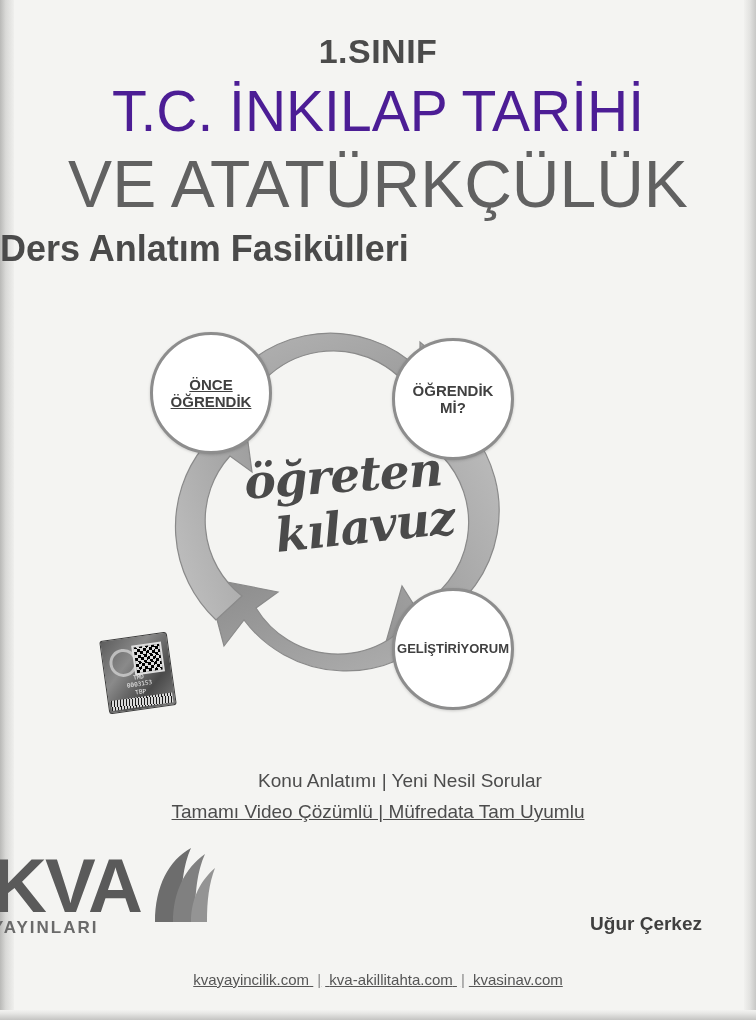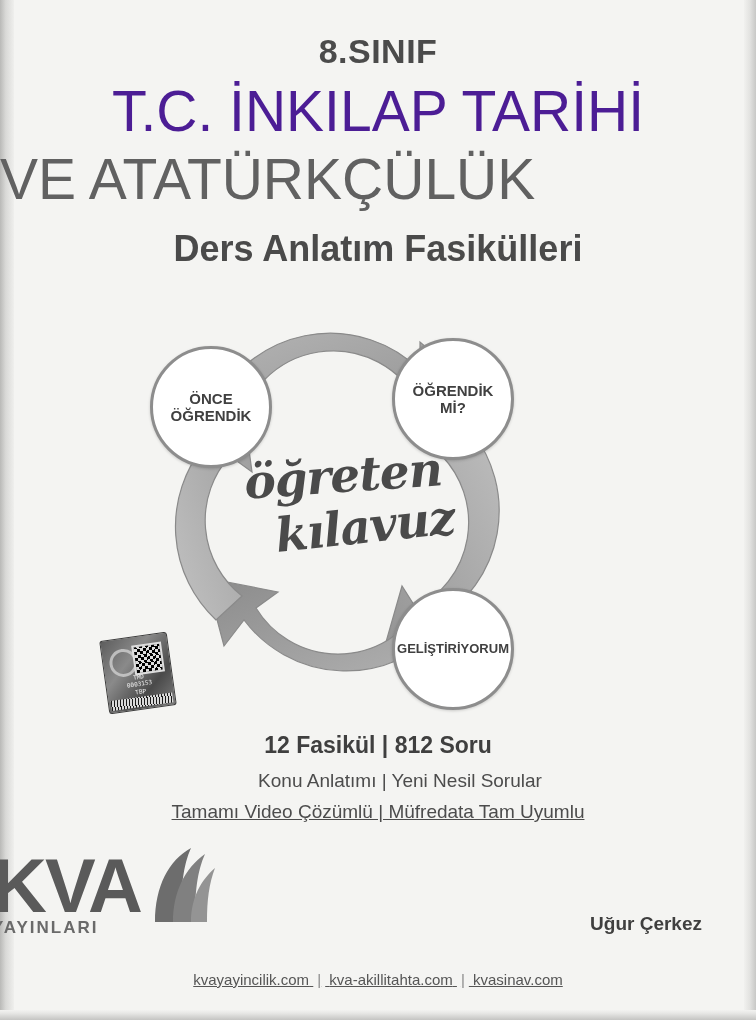--- a/index.html
+++ b/index.html
@@ -65,31 +65,31 @@
     font-size: 57px;
     font-weight: normal;
     letter-spacing: 0px;
     color: #4c1d95;
     line-height: 1.05;
   }
   .title2 {
     position: absolute;
     top: 150px;
     left: 0; right: 0;
-    text-align: left;
-    font-size: 57px;
+    text-align: center;
+    font-size: 66px;
     font-weight: normal;
     color: #616161;
     line-height: 1.05;
   }
   .subtitle {
     position: absolute;
     top: 228px;
     left: 0; right: 0;
-    text-align: center;
+    text-align: left;
     font-size: 36px;
     font-weight: bold;
     color: #4a4a4a;
   }
 
   
   .diagram {
     position: absolute;
     left: 120px;
     top: 320px;
@@ -107,21 +107,21 @@
     border: 3px solid #8d8d8d;
     display: flex;
     align-items: center;
     justify-content: center;
     text-align: center;
     color: #404040;
     font-weight: bold;
     box-shadow: 0 1px 3px rgba(0,0,0,0.18);
     line-height: 1.15;
   }
-  .node.n1 { left: 30px;  top: 26px;  width: 116px; height: 116px; font-size: 15px; }
+  .node.n1 { left: 30px;  top: 12px;  width: 116px; height: 116px; font-size: 15px; text-decoration: underline; }
   .node.n2 { left: 272px; top: 18px;  width: 116px; height: 116px; font-size: 15px; }
   .node.n3 { left: 272px; top: 268px; width: 116px; height: 116px; font-size: 13px; }
   .node.n4 { left: 30px;  top: 268px; width: 116px; height: 116px; font-size: 15px; }
 
   .brand-center {
     position: absolute;
     left: 88px;
     top: 128px;
     width: 270px;
     height: 130px;
@@ -276,21 +276,21 @@
 </style>
 </head>
 <body>
 
 <div class="page">
   <div class="paper"></div>
   <div class="edge-left"></div>
   <div class="edge-right"></div>
   <div class="edge-bottom"></div>
 
-  <div class="grade">8.SINIF</div>
+  <div class="grade">1.SINIF</div>
   <div class="title1">T.C. İNKILAP TARİHİ</div>
   <div class="title2">VE ATATÜRKÇÜLÜK</div>
   <div class="subtitle">Ders Anlatım Fasikülleri</div>
 
   <div class="diagram">
     <svg class="ring-svg" width="440" height="400" viewBox="0 0 440 400">
       <defs>
         <linearGradient id="gA" x1="0" y1="0" x2="1" y2="1">
           <stop offset="0%" stop-color="#b4b4b4"></stop>
           <stop offset="100%" stop-color="#8f8f8f"></stop>
@@ -346,21 +346,20 @@
     <div class="ring"></div>
     <div class="qr"></div>
     <div class="code">
       <div>TMD</div>
       <div>0003153</div>
       <div>TBP</div>
     </div>
     <div class="bars"></div>
   </div>
 
-  <div class="feat1">12 Fasikül  |  812 Soru</div>
   <div class="feat2">Konu Anlatımı  |  Yeni Nesil Sorular</div>
   <div class="feat3">Tamamı Video Çözümlü  |  Müfredata Tam Uyumlu</div>
 
   <div class="logo">
     <div class="logo-text">KVA</div>
     <div class="logo-sub">YAYINLARI</div>
     <svg class="logo-mark" viewBox="0 0 70 78">
       <path d="M8,76 C8,40 22,14 44,2 C36,20 34,40 34,76 Z" fill="#6d6d6d"></path>
       <path d="M26,76 C26,46 38,22 58,8 C50,26 48,46 48,76 Z" fill="#808080"></path>
       <path d="M44,76 C44,52 54,34 68,22 C62,38 60,54 60,76 Z" fill="#949494"></path>

